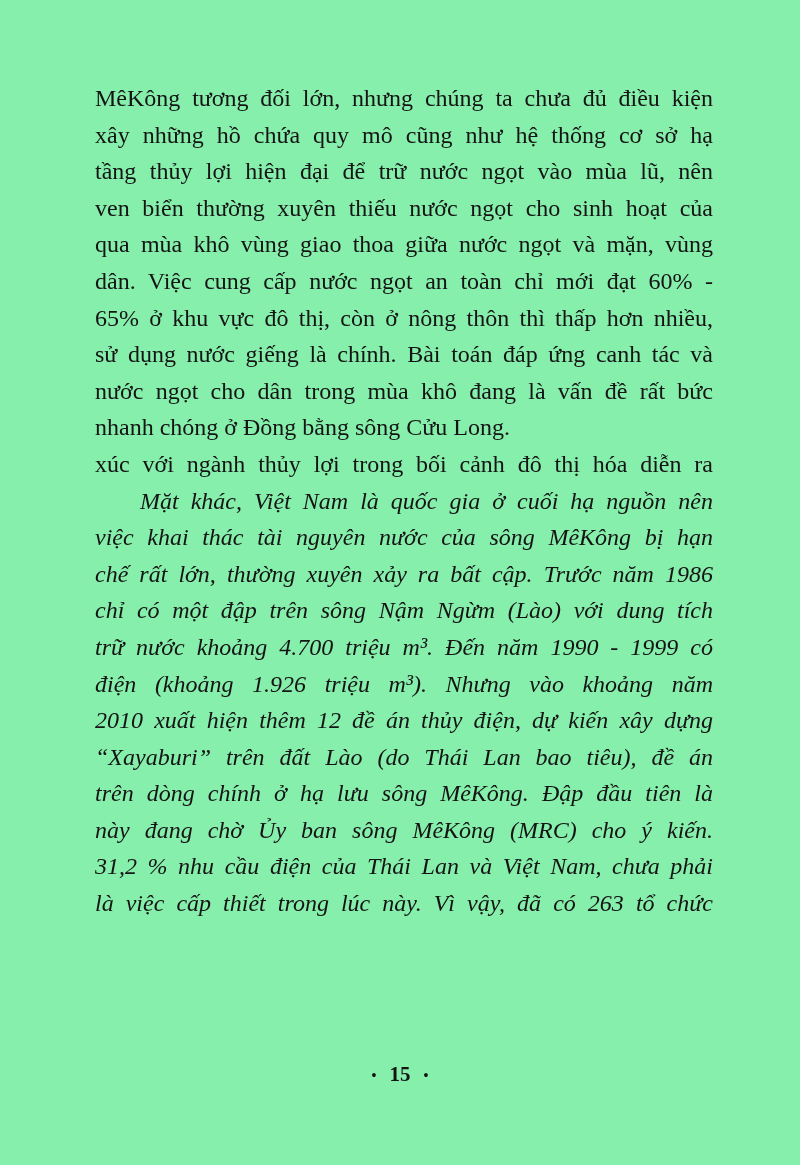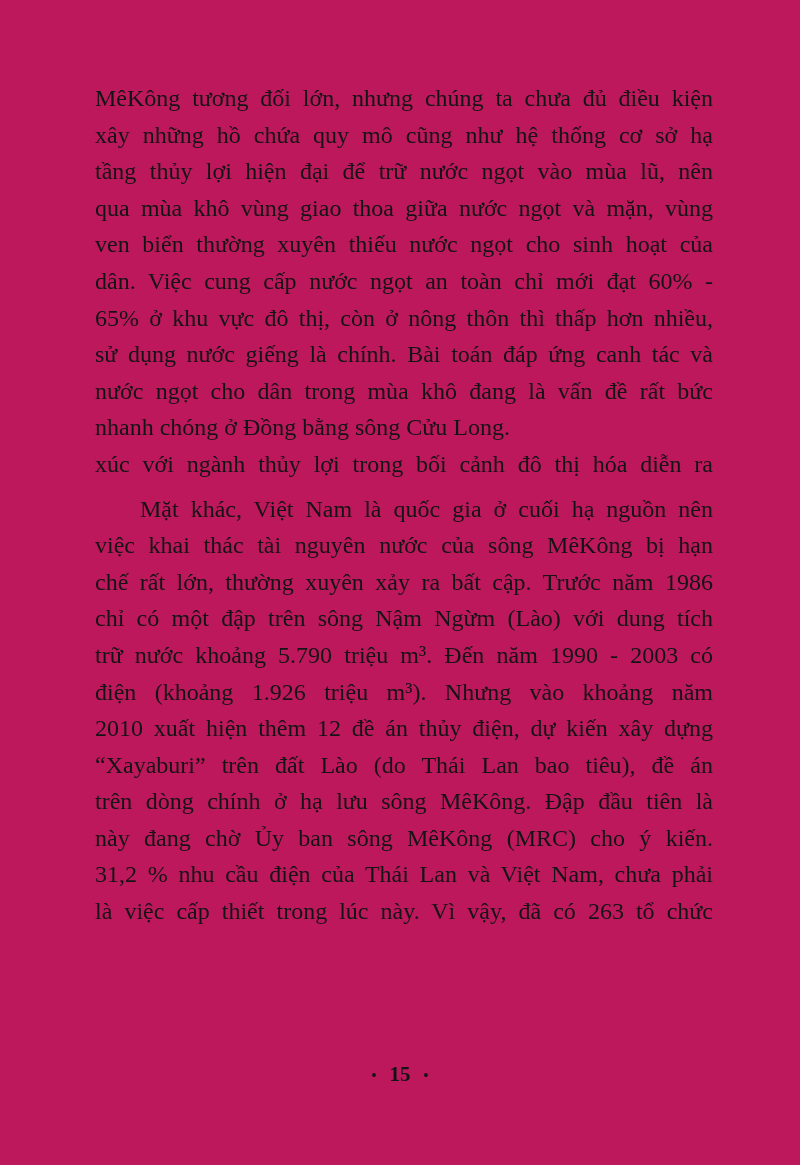--- a/index.html
+++ b/index.html
@@ -4,37 +4,37 @@
 <style>
   html, body {
     margin: 0;
     padding: 0;
     background: #fcfcfc;
   }
   .book-page {
     position: relative;
     width: 800px;
     height: 1165px;
-    background: #be185d;
+    background: #86efac;
     color: #141414;
     font-family: "Liberation Serif", "DejaVu Serif", serif;
     overflow: hidden;
   }
   .text-block {
     position: absolute;
     left: 95px;
     top: 80px;
     width: 618px;
     font-size: 24px;
   }
   .paragraph {
     margin: 0;
   }
   .paragraph + .paragraph {
-    margin-top: 8px;
+    font-style: italic;
   }
   .line {
     line-height: 36.6px;
     height: 36.6px;
     text-align: justify;
     text-align-last: justify;
     white-space: normal;
   }
   .line.indent {
     text-indent: 45px;
@@ -64,35 +64,35 @@
 </style>
 </head>
 <body>
 
 <div class="book-page">
   <div class="text-block">
       <div class="paragraph">
         <div class="line">MêKông tương đối lớn, nhưng chúng ta chưa đủ điều kiện</div>
         <div class="line">xây những hồ chứa quy mô cũng như hệ thống cơ sở hạ</div>
         <div class="line">tầng thủy lợi hiện đại để trữ nước ngọt vào mùa lũ, nên</div>
+        <div class="line">ven biển thường xuyên thiếu nước ngọt cho sinh hoạt của</div>
         <div class="line">qua mùa khô vùng giao thoa giữa nước ngọt và mặn, vùng</div>
-        <div class="line">ven biển thường xuyên thiếu nước ngọt cho sinh hoạt của</div>
         <div class="line">dân. Việc cung cấp nước ngọt an toàn chỉ mới đạt 60% -</div>
         <div class="line">65% ở khu vực đô thị, còn ở nông thôn thì thấp hơn nhiều,</div>
         <div class="line">sử dụng nước giếng là chính. Bài toán đáp ứng canh tác và</div>
         <div class="line">nước ngọt cho dân trong mùa khô đang là vấn đề rất bức</div>
         <div class="line para-end">nhanh chóng ở Đồng bằng sông Cửu Long.</div>
         <div class="line">xúc với ngành thủy lợi trong bối cảnh đô thị hóa diễn ra</div>
       </div>
       <div class="paragraph">
         <div class="line indent">Mặt khác, Việt Nam là quốc gia ở cuối hạ nguồn nên</div>
         <div class="line">việc khai thác tài nguyên nước của sông MêKông bị hạn</div>
         <div class="line">chế rất lớn, thường xuyên xảy ra bất cập. Trước năm 1986</div>
         <div class="line">chỉ có một đập trên sông Nậm Ngừm (Lào) với dung tích</div>
-        <div class="line">trữ nước khoảng 5.790 triệu m³. Đến năm 1990 - 2003 có</div>
+        <div class="line">trữ nước khoảng 4.700 triệu m³. Đến năm 1990 - 1999 có</div>
         <div class="line">điện (khoảng 1.926 triệu m³). Nhưng vào khoảng năm</div>
         <div class="line">2010 xuất hiện thêm 12 đề án thủy điện, dự kiến xây dựng</div>
         <div class="line">“Xayaburi” trên đất Lào (do Thái Lan bao tiêu), đề án</div>
         <div class="line">trên dòng chính ở hạ lưu sông MêKông. Đập đầu tiên là</div>
         <div class="line">này đang chờ Ủy ban sông MêKông (MRC) cho ý kiến.</div>
         <div class="line">31,2 % nhu cầu điện của Thái Lan và Việt Nam, chưa phải</div>
         <div class="line">là việc cấp thiết trong lúc này. Vì vậy, đã có 263 tổ chức</div>
       </div>
     </div>
   <div class="footer">

